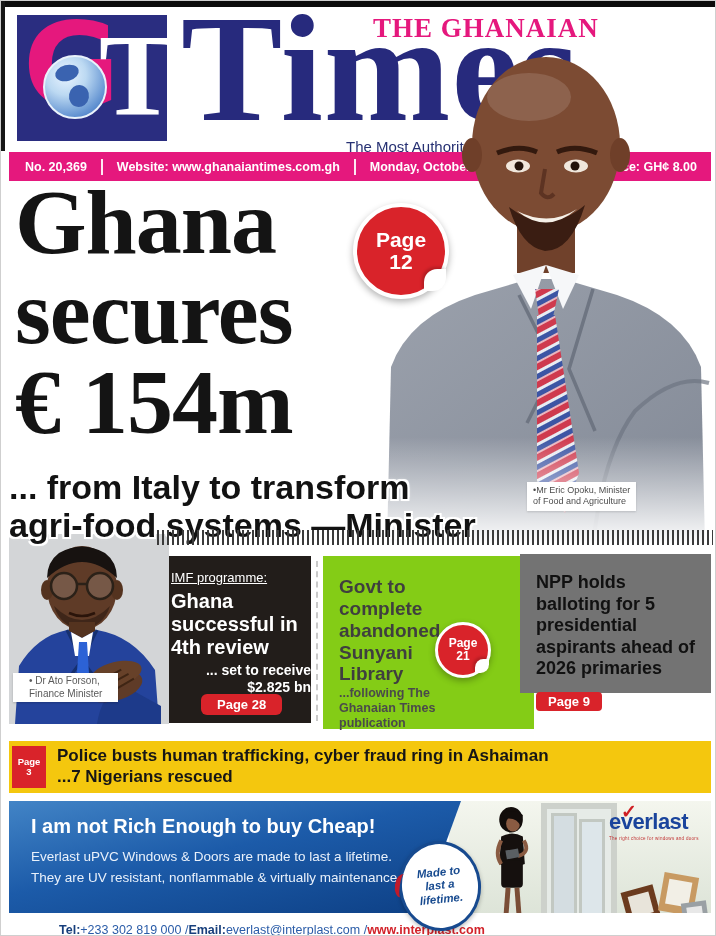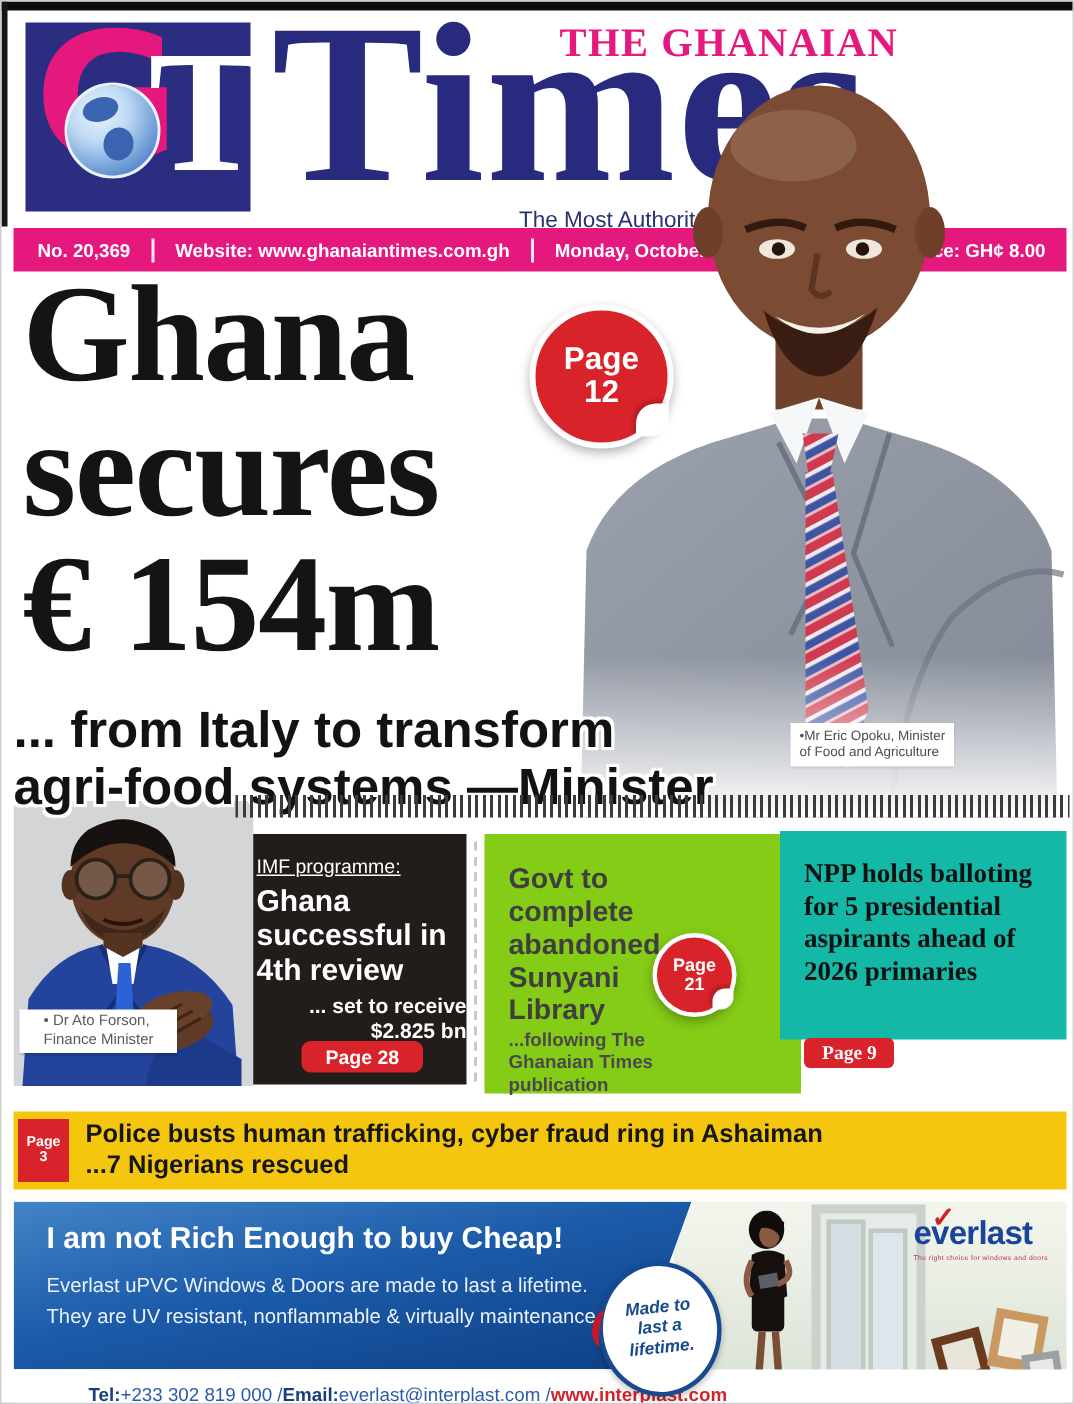--- a/index.html
+++ b/index.html
@@ -76,21 +76,21 @@
   .vsep1{left:315px;top:560px;width:0;height:160px;border-left:2px dashed #c9c9c9;}
   .vsep2{left:512px;top:560px;width:0;height:160px;border-left:2px dashed #c9c9c9;}
   .box-sun{left:322px;top:555px;width:211px;height:173px;background:#84cc16;}
   .sun-title{position:absolute;left:16px;top:20px;width:118px;color:#3f3f3f;font-weight:bold;font-size:19px;
              line-height:1.15;}
   .stick21{position:absolute;left:112px;top:66px;width:50px;height:50px;font-size:12px;line-height:1.05;
            border-width:3px;}
   .stick21::after{width:14px;height:14px;bottom:2px;}
   .sun-sub{position:absolute;left:16px;top:130px;color:#4a4a4a;font-weight:bold;font-size:12.5px;
            line-height:1.2;white-space:pre-line;}
-  .box-npp{left:519px;top:553px;width:191px;height:139px;background:#14b8a6;font-family:Liberation Serif, serif;}
+  .box-npp{left:519px;top:553px;width:191px;height:139px;background:#737373;}
   .npp-title{position:absolute;left:16px;top:18px;width:165px;color:#111;font-weight:bold;font-size:18px;
              line-height:1.2;}
   .pill9{position:absolute;left:16px;top:138px;padding:2px 12px;font-size:13px;border-radius:4px;}
 
   
   .banner{left:8px;top:740px;width:702px;height:52px;background:#f4c70e;z-index:1;}
   .badge3{position:absolute;left:3px;top:5px;width:34px;height:42px;background:#d9232a;color:#fff;
           font-weight:bold;font-size:9.5px;line-height:1.1;display:flex;align-items:center;
           justify-content:center;text-align:center;white-space:pre-line;}
   .ban-l1{position:absolute;left:48px;top:5px;font-weight:bold;font-size:17px;color:#161616;}

